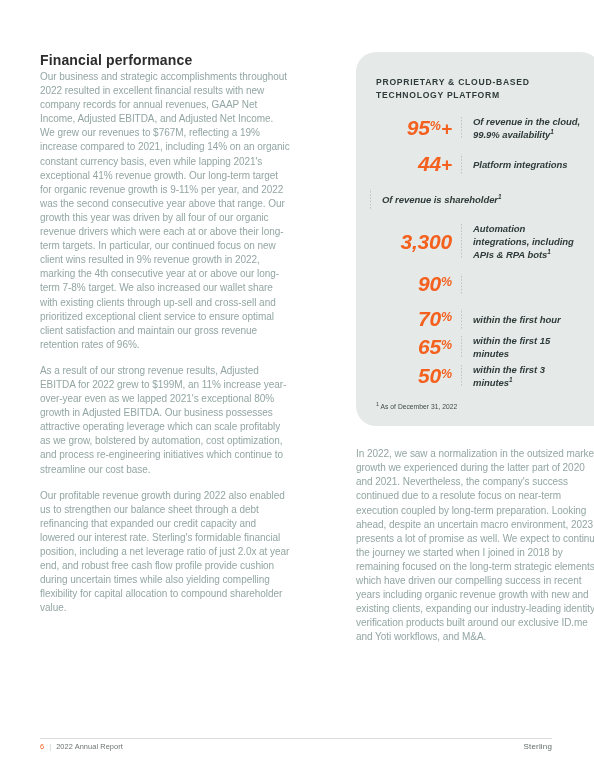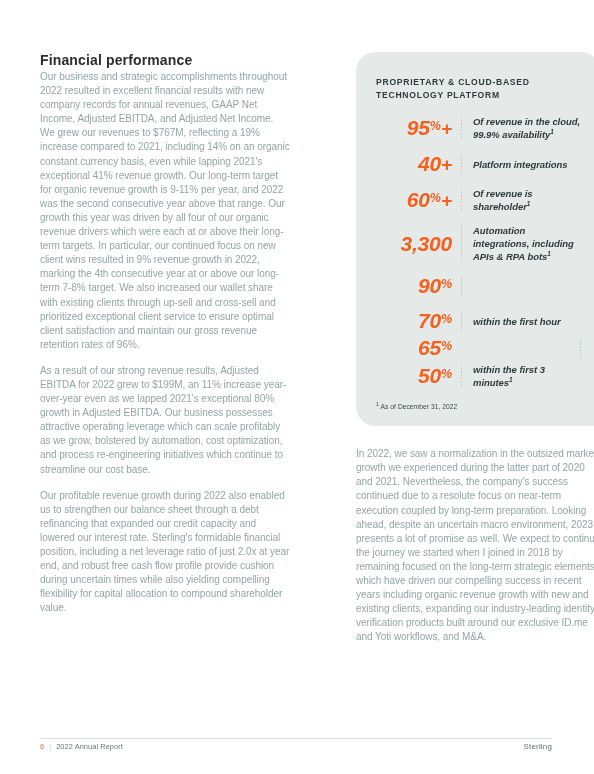--- a/index.html
+++ b/index.html
@@ -143,27 +143,26 @@
     <div class="stat-panel">
       <div class="panel-title">PROPRIETARY &amp; CLOUD-BASED TECHNOLOGY PLATFORM</div>
 
       <div class="stat-row">
         <div class="stat-num"><span>95</span><span class="sup">%</span><span class="plus">+</span></div>
         <div class="stat-sep"></div>
         <div class="stat-label"><span>Of revenue in the cloud, 99.9% availability</span><sup>1</sup></div>
       </div>
 
       <div class="stat-row">
-        <div class="stat-num"><span>40</span><span class="sup"></span><span class="plus">+</span></div>
+        <div class="stat-num"><span>44</span><span class="sup"></span><span class="plus">+</span></div>
         <div class="stat-sep"></div>
         <div class="stat-label"><span>Platform integrations</span><sup></sup></div>
       </div>
 
       <div class="stat-row">
-        <div class="stat-num"><span>60</span><span class="sup">%</span><span class="plus">+</span></div>
         <div class="stat-sep"></div>
         <div class="stat-label"><span>Of revenue is shareholder</span><sup>1</sup></div>
       </div>
 
       <div class="stat-row">
         <div class="stat-num"><span>3,300</span><span class="sup"></span><span class="plus"></span></div>
         <div class="stat-sep"></div>
         <div class="stat-label"><span>Automation integrations, including APIs &amp; RPA bots</span><sup>1</sup></div>
       </div>
 
@@ -174,20 +173,21 @@
 
       <div class="stat-row tight">
         <div class="stat-num"><span>70</span><span class="sup">%</span><span class="plus"></span></div>
         <div class="stat-sep"></div>
         <div class="stat-label"><span>within the first hour</span><sup></sup></div>
       </div>
 
       <div class="stat-row tight">
         <div class="stat-num"><span>65</span><span class="sup">%</span><span class="plus"></span></div>
         <div class="stat-sep"></div>
+        <div class="stat-label"><span>within the first 15 minutes</span><sup></sup></div>
       </div>
 
       <div class="stat-row tight">
         <div class="stat-num"><span>50</span><span class="sup">%</span><span class="plus"></span></div>
         <div class="stat-sep"></div>
         <div class="stat-label"><span>within the first 3 minutes</span><sup>1</sup></div>
       </div>
 
       <div class="panel-note"><sup>1</sup> <span>As of December 31, 2022</span></div>
     </div>

